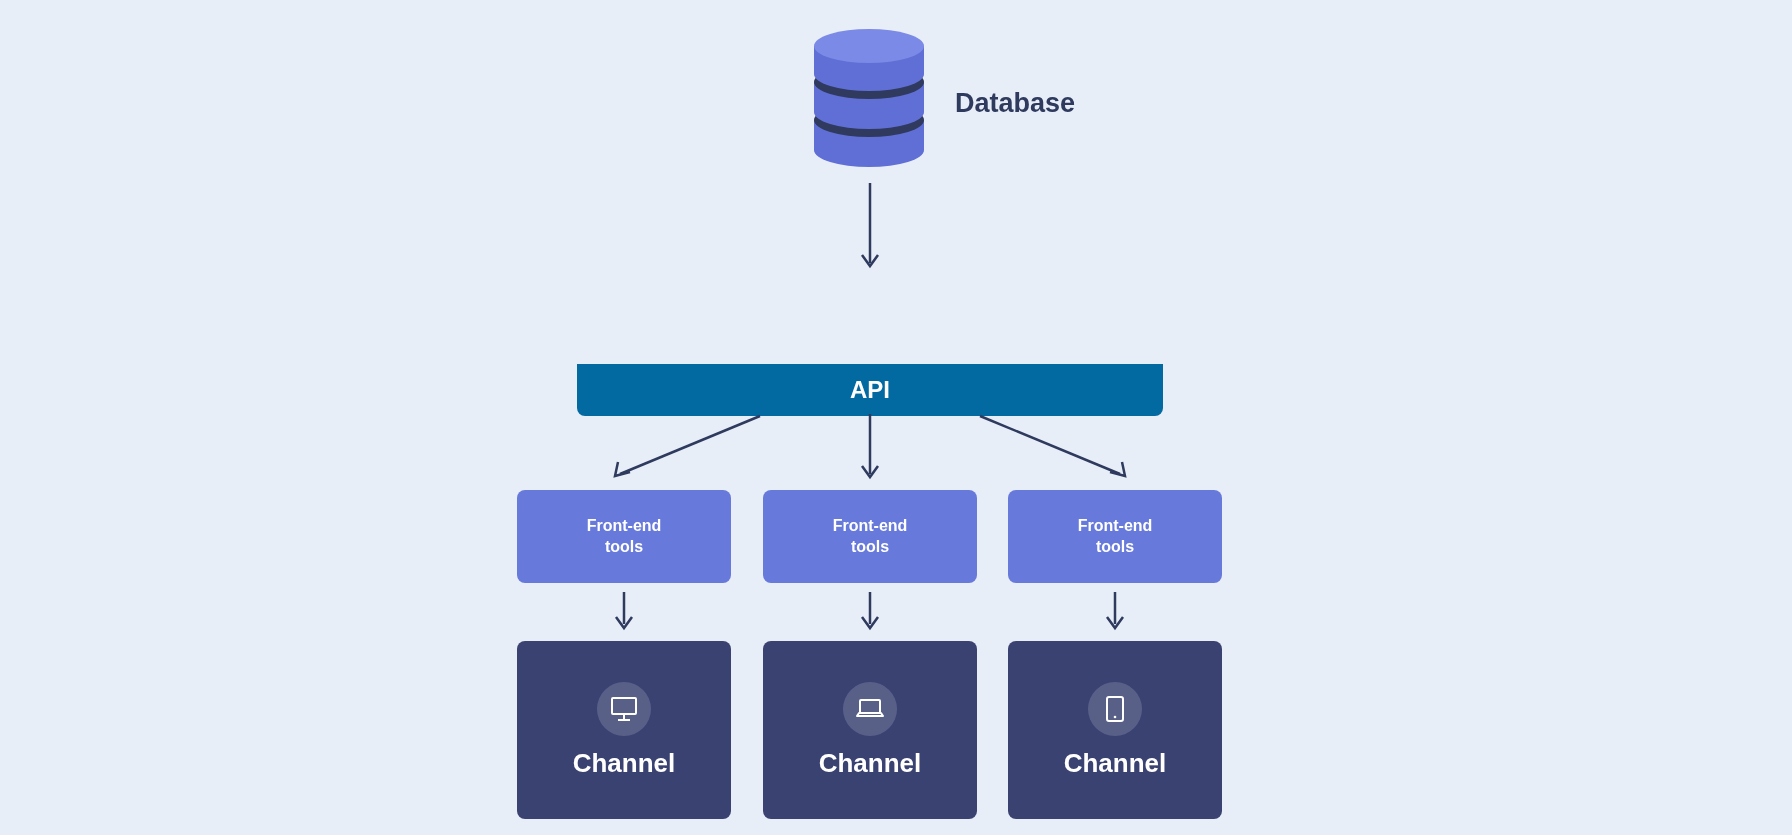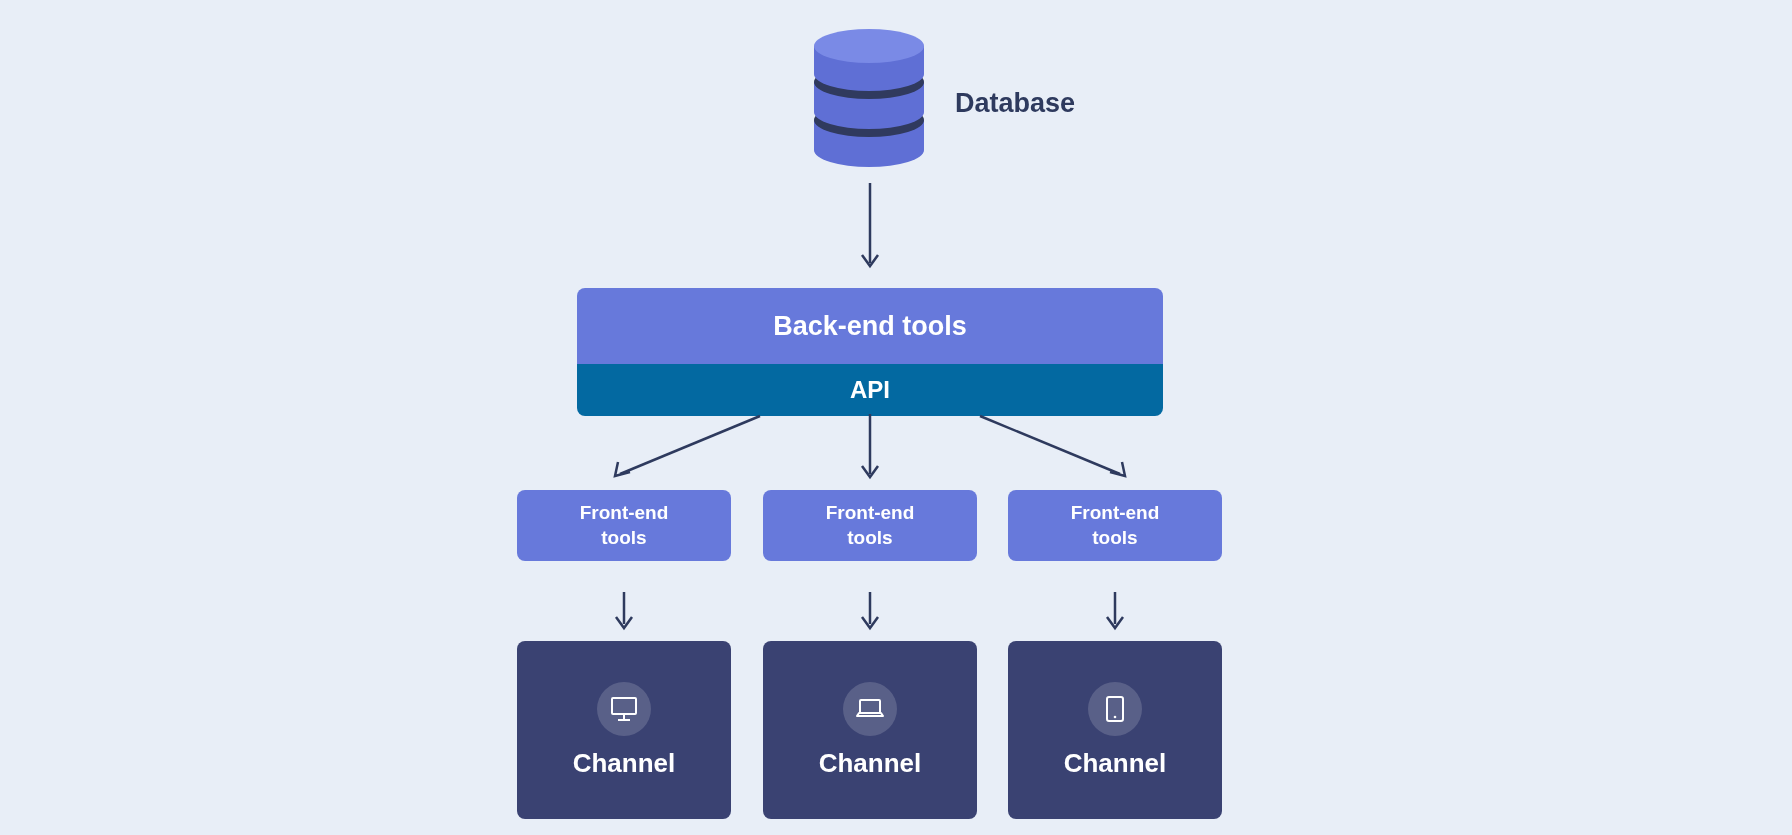--- a/index.html
+++ b/index.html
@@ -56,28 +56,28 @@
       display: flex;
       align-items: center;
       justify-content: center;
       color: #fff;
       font-size: 24px;
       font-weight: 600;
     }
     .frontend-box {
       position: absolute;
       width: 214px;
-      height: 71px;
+      height: 93px;
       background: #6779db;
       border-radius: 8px;
       display: flex;
       align-items: center;
       justify-content: center;
       color: #fff;
-      font-size: 19px;
+      font-size: 16px;
       font-weight: 600;
       text-align: center;
       line-height: 1.3;
     }
     .fe1 { left: 517px; top: 490px; }
     .fe2 { left: 763px; top: 490px; }
     .fe3 { left: 1008px; top: 490px; }
     .channel-box {
       position: absolute;
       width: 214px;
@@ -131,23 +131,20 @@
       <ellipse cx="60" cy="18" rx="55" ry="17" fill="#7a8ae6"></ellipse>
     </svg>
   </div>
   <div class="database-label">Database</div>
 
   <svg class="arrow" style="position:absolute; left:858px; top:178px;" width="24" height="100">
     <line x1="12" y1="5" x2="12" y2="85" stroke="#2e3a5e" stroke-width="2.5"></line>
     <polyline points="4,77 12,88 20,77" fill="none" stroke="#2e3a5e" stroke-width="2.5"></polyline>
   </svg>
 
-  <div class="backend-box">
-    <span>Back-end tools</span>
-  </div>
   <div class="api-box">
     <span>API</span>
   </div>
 
   <svg class="arrow" style="position:absolute; left:600px; top:410px;" width="170" height="78">
     <line x1="160" y1="6" x2="20" y2="64" stroke="#2e3a5e" stroke-width="2.5"></line>
     <polyline points="18,52 15,66 30,62" fill="none" stroke="#2e3a5e" stroke-width="2.5"></polyline>
   </svg>
   <svg class="arrow" style="position:absolute; left:858px; top:410px;" width="24" height="78">
     <line x1="12" y1="4" x2="12" y2="64" stroke="#2e3a5e" stroke-width="2.5"></line>

